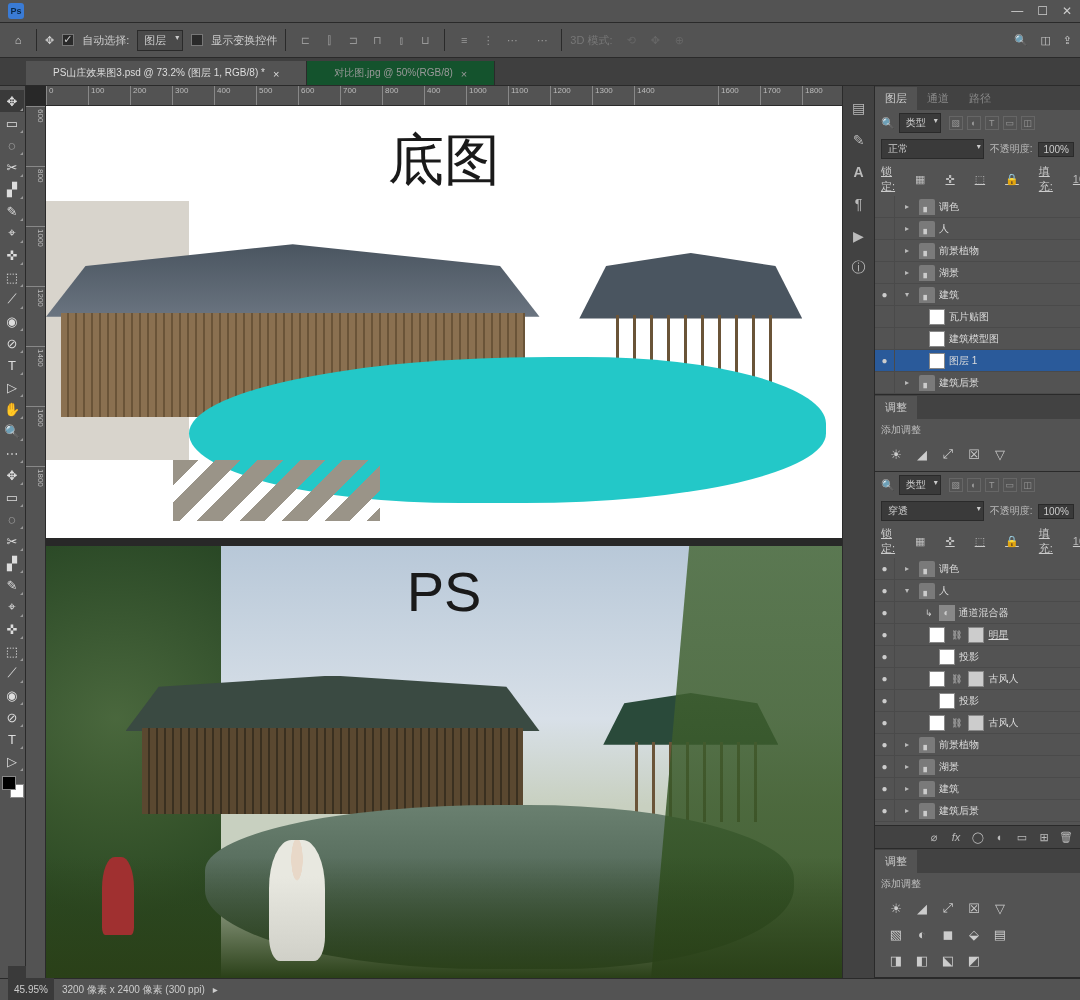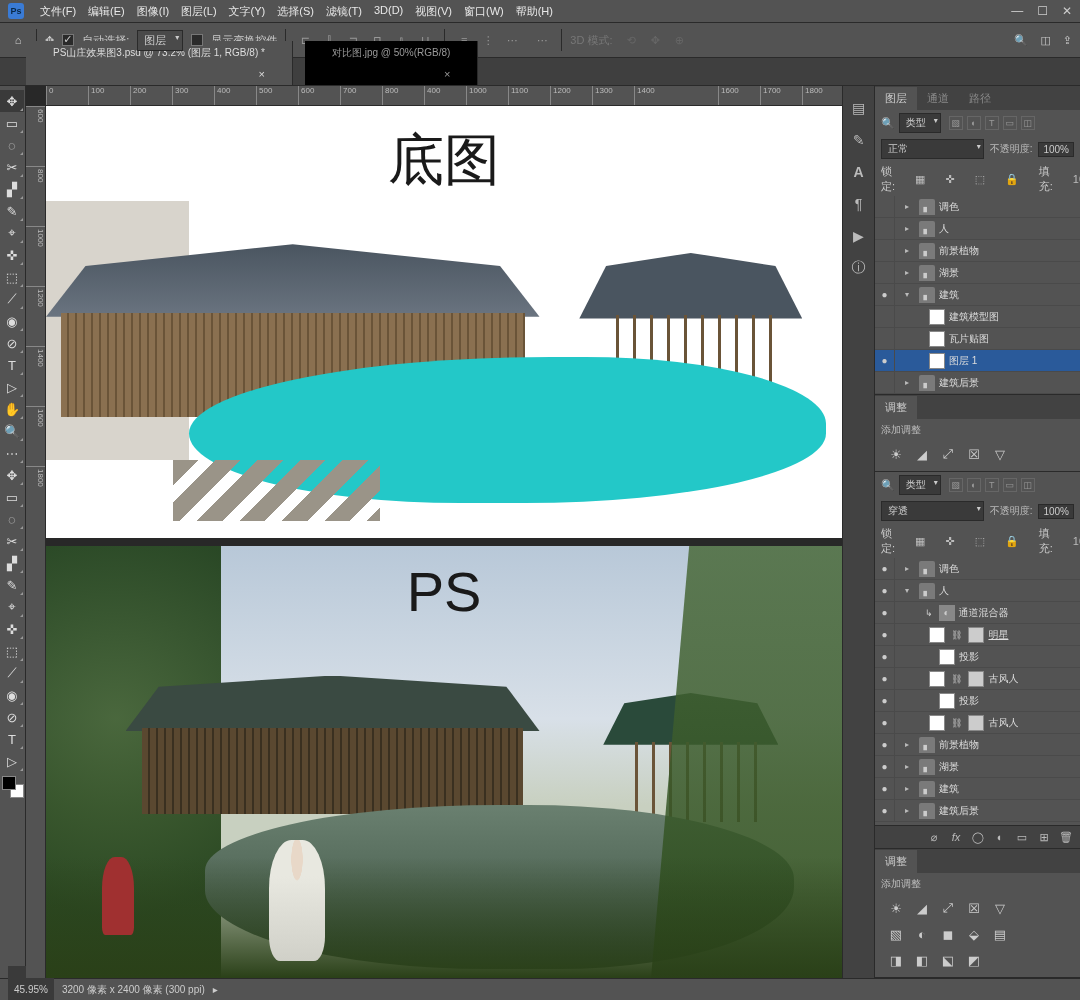--- a/index.html
+++ b/index.html
@@ -21,22 +21,22 @@
 .optbar .chk.on::after { content:"✓"; position:absolute; left:0; top:-2px; font-size:11px; color:#ccc; }
 .optbar .dd { background:#4a4a4a; border:1px solid #2a2a2a; padding:2px 16px 2px 6px; position:relative; cursor:pointer; }
 .optbar .dd::after { content:"▾"; position:absolute; right:3px; top:2px; font-size:8px; }
 .optbar .iconbtn { width:22px; height:22px; display:flex; align-items:center; justify-content:center; color:#999; cursor:pointer; border:1px solid transparent; }
 .optbar .group { display:flex; gap:2px; }
 .optbar .right { margin-left:auto; display:flex; gap:12px; }
 .optbar .right span { cursor:pointer; color:#ccc; }
 
 
 .tabbar { background:#3f3f3f; height:28px; display:flex; align-items:flex-end; padding-left:26px; border-bottom:1px solid #2a2a2a; }
-.tab { background:#535353; padding:5px 27px; font-size:10px; color:#ddd; border-right:1px solid #2a2a2a; display:flex; align-items:flex-end; gap:8px; cursor:pointer;flex-direction:column; }
-.tab.inactive { background:#000000; color:#999;margin-left:12px; }
+.tab { background:#535353; padding:5px 27px; font-size:10px; color:#ddd; border-right:1px solid #2a2a2a; display:flex; align-items:flex-end; gap:8px; cursor:pointer; }
+.tab.inactive { background:#14532d; color:#999; }
 .tab .close { font-size:11px; cursor:pointer; }
 
 
 .main { flex:1; display:flex; overflow:hidden; background:#282828; }
 
 
 .toolbox { width:26px; background:#535353; border-right:1px solid #2a2a2a; display:flex; flex-direction:column; padding-top:4px; }
 .tool { width:24px; height:22px; display:flex; align-items:center; justify-content:center; color:#ddd; cursor:pointer; font-size:13px; position:relative; }
 .tool.active { background:#3a3a3a; }
 .tool .tri { position:absolute; right:1px; bottom:1px; width:0; height:0; border-left:3px solid transparent; border-bottom:3px solid #999; }
@@ -100,21 +100,21 @@
 .lsearch { display:flex; align-items:center; gap:4px; padding:3px 6px; }
 .lsearch .dd2 { flex:0 0 auto; background:#3a3a3a; padding:2px 14px 2px 6px; font-size:10px; position:relative; border:1px solid #2a2a2a; }
 .lsearch .dd2::after { content:"▾"; position:absolute; right:2px; font-size:8px; }
 .lsearch .filts { display:flex; gap:4px; margin-left:4px; }
 .lsearch .filts span { width:14px; height:14px; border:1px solid #666; display:flex; align-items:center; justify-content:center; font-size:9px; color:#999; cursor:pointer; }
 .lrow { display:flex; align-items:center; gap:6px; padding:3px 6px; }
 .lrow .dd3 { background:#3a3a3a; padding:2px 14px 2px 6px; border:1px solid #2a2a2a; position:relative; font-size:10px; }
 .lrow .dd3::after { content:"▾"; position:absolute; right:2px; font-size:8px; }
 .lrow label { font-size:10px; color:#bbb; }
 .lrow .pct { background:#3a3a3a; padding:1px 4px; font-size:10px; border:1px solid #2a2a2a; }
-.locks { display:flex; gap:20px; align-items:center; padding:2px 6px; }
+.locks { display:flex; gap:20px; align-items:center; padding:2px 6px;text-decoration:underline; }
 .locks span { font-size:11px; color:#bbb; cursor:pointer; }
 
 .layers { max-height:210px; overflow:hidden; }
 .layer { display:flex; align-items:center; height:22px; border-bottom:1px solid #4a4a4a; font-size:10px; cursor:pointer; }
 .layer.sel { background:#2a5a9a; }
 .layer .eye { width:20px; text-align:center; color:#ccc; border-right:1px solid #4a4a4a; height:100%; display:flex; align-items:center; justify-content:center; }
 .layer .indent { display:inline-block; }
 .layer .arr { width:10px; font-size:8px; color:#bbb; }
 .layer .ico { width:16px; height:16px; margin:0 4px; display:flex; align-items:center; justify-content:center; }
 .layer .ico.folder { background:#7a7a7a; border-radius:2px 2px 0 0; font-size:9px; }
@@ -134,33 +134,20 @@
 .status { height:22px; background:#535353; border-top:1px solid #2a2a2a; display:flex; align-items:center; padding:0 8px; font-size:10px; color:#ccc; gap:8px; }
 .status .zoom { background:#3a3a3a; padding:18px 6px; }
 </style>
 </head>
 <body>
 
 <div class="app">
 
   <div class="menubar">
     <div class="logo">Ps</div>
-    <div id="menuitems" style="display: flex;">
-        <span class="mi">文件(F)</span>
-        <span class="mi">编辑(E)</span>
-        <span class="mi">图像(I)</span>
-        <span class="mi">图层(L)</span>
-        <span class="mi">文字(Y)</span>
-        <span class="mi">选择(S)</span>
-        <span class="mi">滤镜(T)</span>
-        <span class="mi">3D(D)</span>
-        <span class="mi">视图(V)</span>
-        <span class="mi">窗口(W)</span>
-        <span class="mi">帮助(H)</span>
-      </div>
     <div class="wincontrols">
       <span>—</span>
       <span>☐</span>
       <span>✕</span>
     </div>
   </div>
 
   <div class="optbar">
     <div class="home">⌂</div>
     <div class="sep"></div>
@@ -397,28 +384,28 @@
                 <span class="indent" style="width:10px"></span>
                 <span class="arr">▾</span>
                 <span class="ico folder">▖</span>
                 <span class="nm">建筑</span>
               </div>
               <div class="layer">
                 <span class="eye"></span>
                 <span class="indent" style="width:20px"></span>
                 <span class="arr"></span>
                 <span class="ico thumb"></span>
-                <span class="nm">建筑模型图</span>
+                <span class="nm">瓦片贴图</span>
               </div>
               <div class="layer">
                 <span class="eye"></span>
                 <span class="indent" style="width:20px"></span>
                 <span class="arr"></span>
                 <span class="ico thumb"></span>
-                <span class="nm">瓦片贴图</span>
+                <span class="nm">建筑模型图</span>
               </div>
               <div class="layer sel">
                 <span class="eye">●</span>
                 <span class="indent" style="width:20px"></span>
                 <span class="arr"></span>
                 <span class="ico thumb"></span>
                 <span class="nm">图层 1</span>
               </div>
               <div class="layer">
                 <span class="eye"></span>

